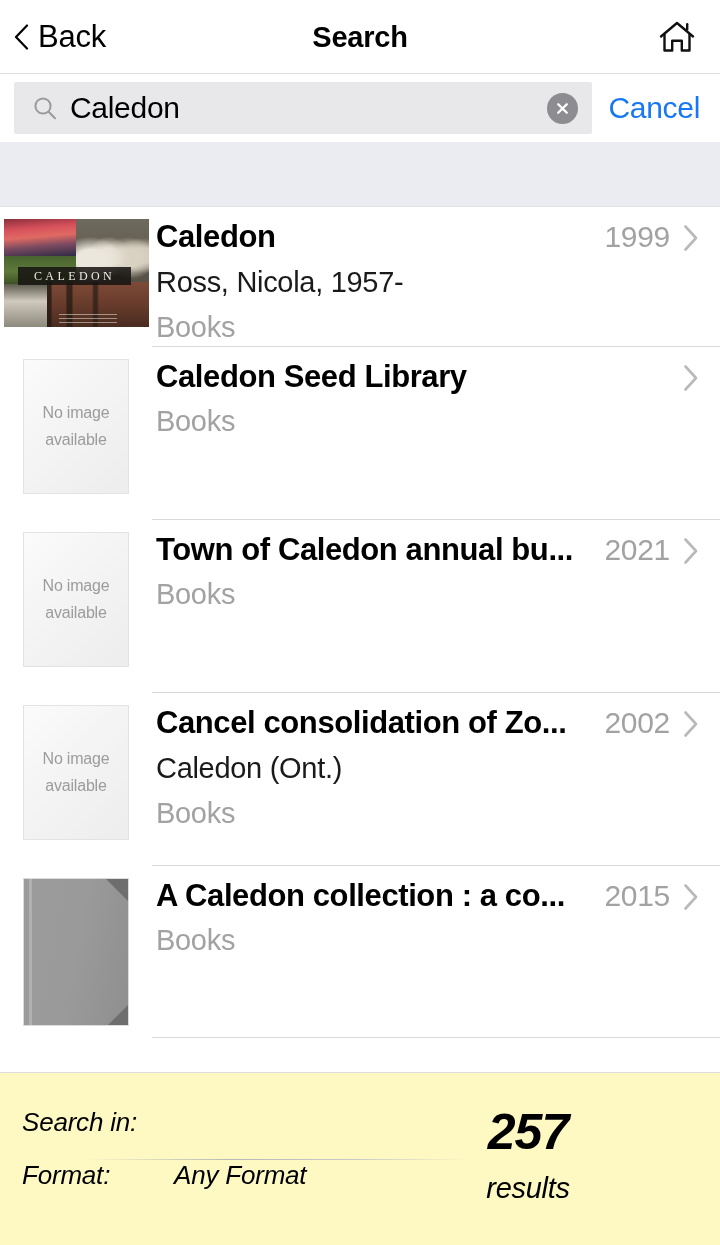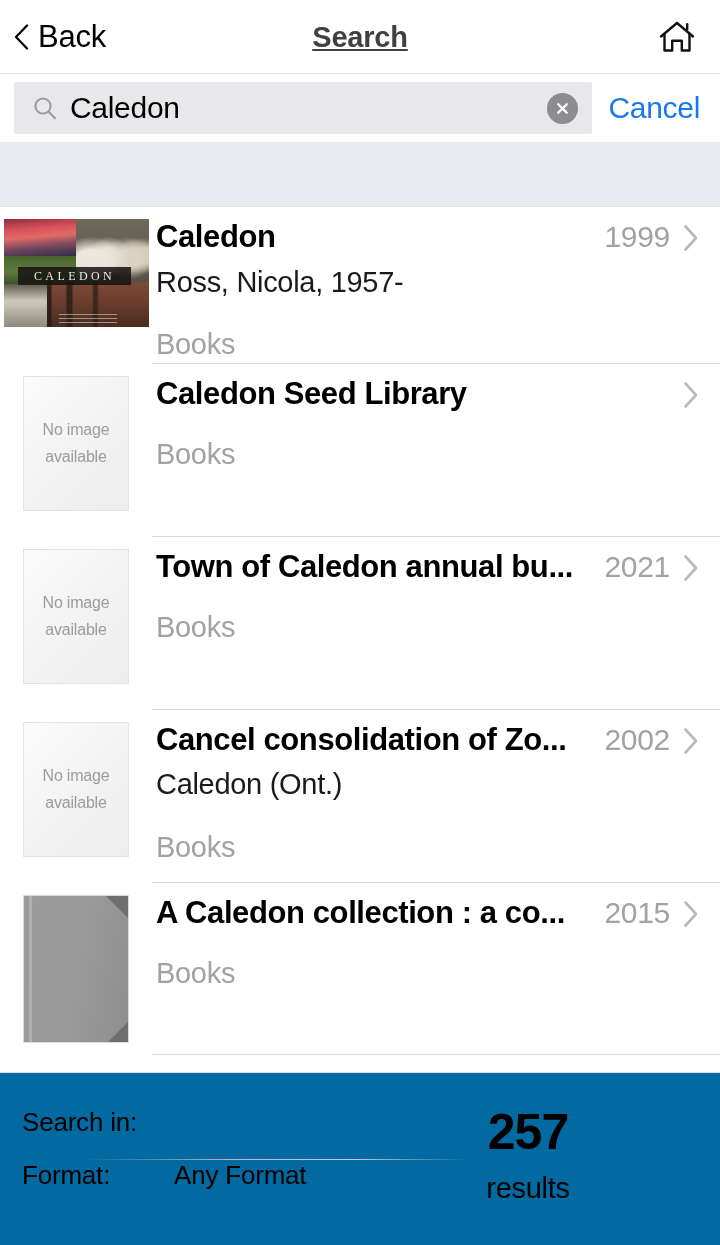--- a/index.html
+++ b/index.html
@@ -59,24 +59,23 @@
   .nav-title {
     position: absolute;
     left: 0; right: 0;
     top: 0;
     height: 74px;
     display: flex;
     align-items: center;
     justify-content: center;
     font-size: 29px;
     font-weight: bold;
-    color: #404040;
+    color: #000000;
     letter-spacing: -0.2px;
     pointer-events: none;
-    text-decoration: underline;
   }
 
   .home-button {
     position: absolute;
     right: 0;
     top: 0;
     height: 74px;
     width: 86px;
     display: flex;
     align-items: center;
@@ -244,21 +243,21 @@
     color: #1a1a1a;
     letter-spacing: -0.3px;
     line-height: 1.35;
     margin-top: 7px;
   }
   .result-format {
     font-size: 29px;
     color: #a2a2a2;
     letter-spacing: -0.3px;
     line-height: 1.35;
-    margin-top: 23px;
+    margin-top: 6px;
   }
 
   
   .thumb {
     width: 106px;
     position: relative;
     overflow: hidden;
   }
 
   .thumb.cover-photo {
@@ -371,26 +370,27 @@
   .gb-corner-br {
     right: 0; bottom: 0;
     border-bottom: 20px solid #6e6e6e;
     border-left: 20px solid transparent;
   }
 
   
   .footer {
     flex: 0 0 173px;
     height: 173px;
-    background: #0369a1;
+    background: #fef9c3;
     border-top: 1px solid #dcdcdc;
     display: flex;
     align-items: flex-start;
     padding: 34px 0 0 0;
     position: relative;
+    font-style: italic;
   }
 
   .footer-fields {
     flex: 1 1 auto;
     padding-left: 22px;
     position: relative;
     max-width: 470px;
   }
 
   .footer-row {

